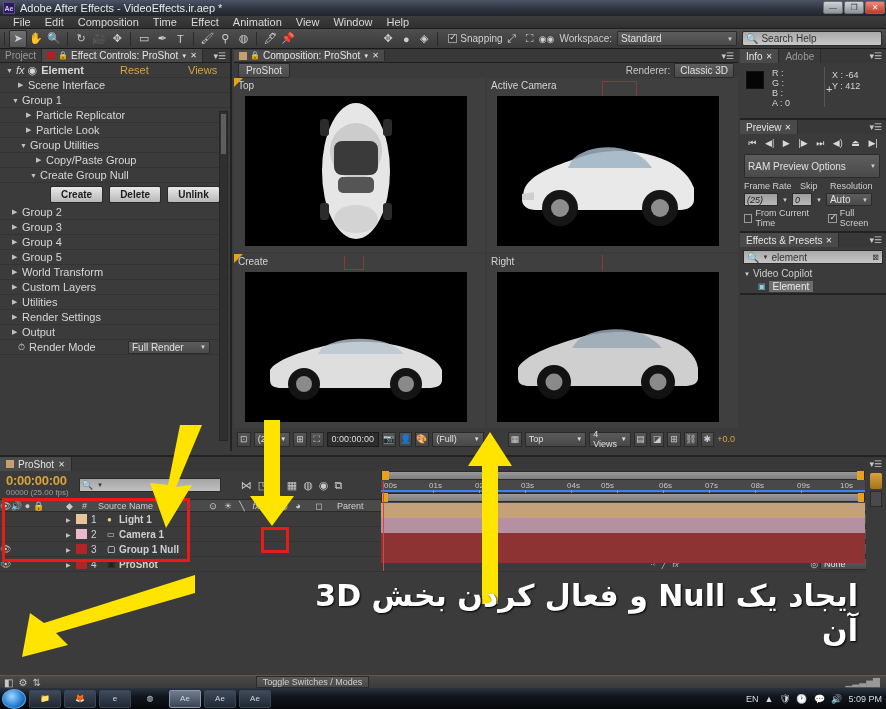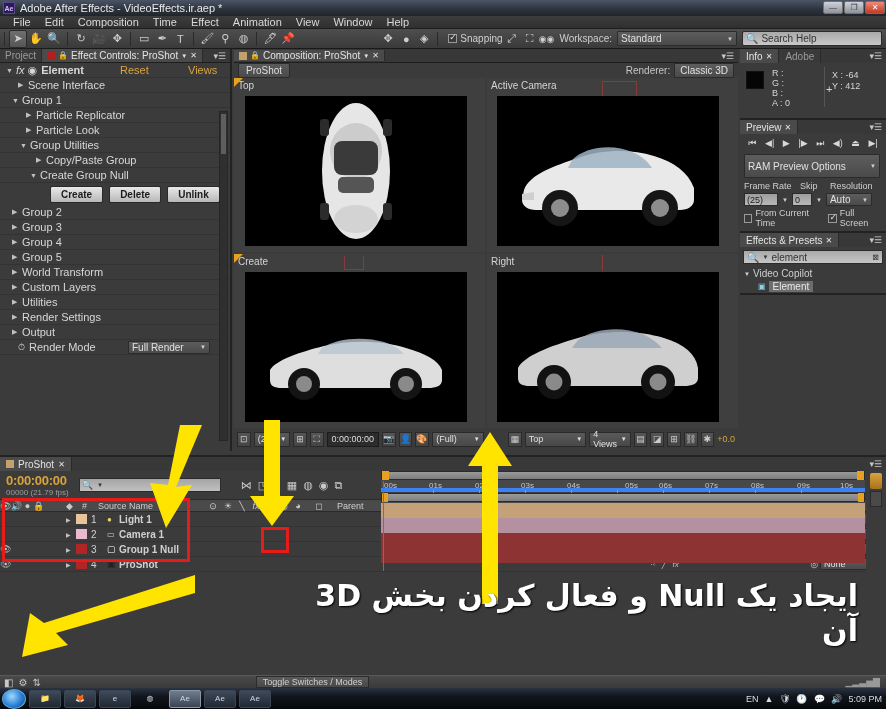--- a/index.html
+++ b/index.html
@@ -135,41 +135,41 @@
   .rpmenu{margin-left:auto;padding-right:4px;display:flex;align-items:center;font-size:9px;color:#c9c9c9;}
   .infobody{height:55px;position:relative;padding:4px 6px;}
   .colorsw{width:18px;height:18px;background:#050505;border:1px solid #111;position:absolute;left:6px;top:8px;}
   .rgba{position:absolute;left:32px;top:5px;font-size:9px;line-height:10px;color:#d5d5d5;}
   .xy{position:absolute;left:92px;top:7px;font-size:9px;line-height:11px;color:#d5d5d5;}
   .vdiv{position:absolute;left:84px;top:4px;width:1px;height:40px;background:#555;}
   .prevbtns{height:18px;display:flex;align-items:center;justify-content:space-around;padding:0 4px;}
   .pbt{font-size:9px;color:#d8d8d8;}
   .miniRow{display:flex;align-items:center;gap:4px;padding:1px 4px;}
   .miniLbl{font-size:9px;color:#cfcfcf;}
-  .minifield{background:linear-gradient(180deg,#9d9d9d,#b8b8b8);border:1px solid #2b2b2b;font-size:9px;color:#222;padding:0 2px;height:13px;display:flex;align-items:center;}
+  .minifield{background:linear-gradient(180deg,#9d9d9d,#b8b8b8);border:1px solid #2b2b2b;font-size:9px;color:#222;padding:0 2px;height:13px;display:flex;align-items:center;font-style:italic;}
   .epSearch{background:linear-gradient(180deg,#a9a9a9,#c6c6c6);border:1px solid #2b2b2b;height:14px;margin:3px;display:flex;align-items:center;padding:0 3px;gap:3px;font-size:10px;color:#333;}
   .eprow{height:13px;display:flex;align-items:center;padding-left:4px;font-size:10px;color:#cfcfcf;}
   .epItem{background:#6d6d6d;color:#e8e8e8;padding:0 4px;}
 
   
   #timeline{left:0; top:455px; width:886px; height:226px; background:#3b3b3b; border-top:2px solid #222;}
   .tltabs{height:14px;background:#383838;display:flex;align-items:stretch;}
   .tltab{display:flex;align-items:center;gap:4px;padding:0 6px;font-size:10px;background:#4a4a4a;color:#e2e2e2;border-right:1px solid #2a2a2a;}
   .tlhdr{height:28px;background:#3b3b3b;position:relative;display:flex;align-items:center;}
   .tc{margin-left:6px;}
   .tcbig{color:#d8a23c;font-size:13px;font-weight:bold;letter-spacing:-0.3px;}
   .tcsmall{color:#9d9d9d;font-size:8px;}
   .tlsearch{background:linear-gradient(180deg,#a5a5a5,#c0c0c0);border:1px solid #2b2b2b;height:14px;width:142px;margin-left:10px;display:flex;align-items:center;padding:0 3px;gap:3px;font-size:9px;color:#333;}
   .tltools{display:flex;align-items:center;gap:6px;margin-left:20px;}
   .tlicon{font-size:11px;color:#c8c8c8;}
   .colhdr{height:13px;background:#4a4a4a;border-top:1px solid #2a2a2a;border-bottom:1px solid #2a2a2a;display:flex;align-items:center;font-size:9px;color:#cdcdcd;}
   .layerrow{height:15px;display:flex;align-items:center;font-size:10px;border-bottom:1px solid #333;}
   .lcolor{width:11px;height:10px;}
   .eye{font-size:9px;color:#ccc;width:11px;text-align:center;}
-  .rulerband{height:12px;background:#484848;position:relative;border-bottom:4px solid #3b82f6;}
+  .rulerband{height:12px;background:#484848;position:relative;border-bottom:2px solid #3b82f6;}
   .tick{position:absolute;top:1px;font-size:8px;color:#c7c7c7;}
   .tickmark{position:absolute;top:10px;width:1px;height:3px;background:#999;}
   .cti{position:absolute;width:1px;background:#d44;top:0;bottom:0;}
 
   
   .redbox{position:absolute;border:3px solid #e81b1b;}
   svg.arrow{position:absolute;overflow:visible;}
   .fatext{
     position:absolute; color:#ffffff; font-weight:bold; direction:rtl;
     font-family:"DejaVu Sans","Liberation Sans",sans-serif;
@@ -621,21 +621,21 @@
       <span class="swatch" style="background:#c2a16a"></span>
       <span>ProShot</span>
       <span style="font-size:8px">✕</span>
     </div>
     <div class="rpmenu">▾☰</div>
   </div>
 
   <div class="tlhdr">
     <div class="tc">
       <div class="tcbig">0:00:00:00</div>
-      <div class="tcsmall">00000 (21.79 fps)</div>
+      <div class="tcsmall">00000 (25.00 fps)</div>
     </div>
     <div class="tlsearch">
       <span>🔍</span>
       <span style="font-size:6px">▼</span>
     </div>
     <div class="tltools">
       <span class="tlicon">⋈</span>
       <span class="tlicon">◳</span>
       <span class="tlicon">◔</span>
       <span class="tlicon">▦</span>
@@ -768,21 +768,21 @@
     <div style="height:9px;background:linear-gradient(180deg,#9a9a9a,#7d7d7d);border:1px solid #2b2b2b;position:relative">
       <div style="position:absolute;left:0;top:-1px;width:7px;height:9px;background:#e8a11c"></div>
       <div style="position:absolute;right:0;top:-1px;width:7px;height:9px;background:#e8a11c"></div>
     </div>
     <div class="rulerband">
       <span class="tick" style="left:3px">00s</span>
       <span class="tick" style="left:48px">01s</span>
       <span class="tick" style="left:94px">02s</span>
       <span class="tick" style="left:140px">03s</span>
       <span class="tick" style="left:186px">04s</span>
-      <span class="tick" style="left:244px">05s</span>
+      <span class="tick" style="left:220px">05s</span>
       <span class="tick" style="left:278px">06s</span>
       <span class="tick" style="left:324px">07s</span>
       <span class="tick" style="left:370px">08s</span>
       <span class="tick" style="left:416px">09s</span>
       <span class="tick" style="left:459px">10s</span>
       <span class="tickmark" style="left:52px"></span>
         <span class="tickmark" style="left:98px"></span>
       <span class="tickmark" style="left:144px"></span>
         <span class="tickmark" style="left:190px"></span>
       <span class="tickmark" style="left:236px"></span>

